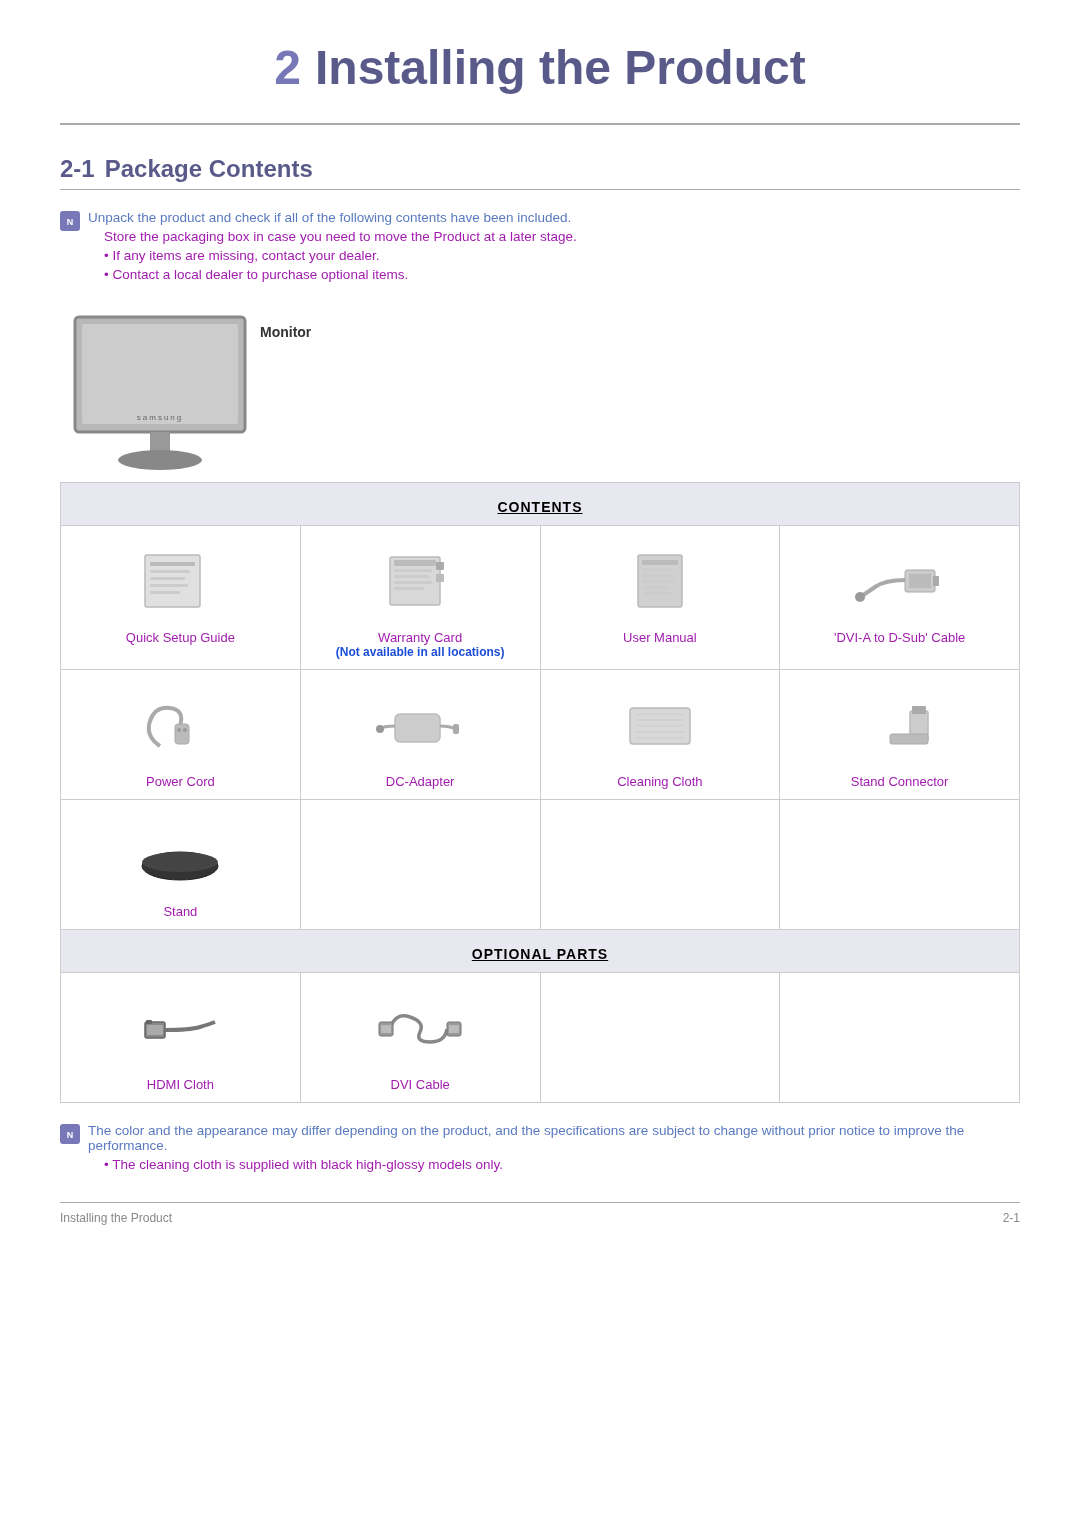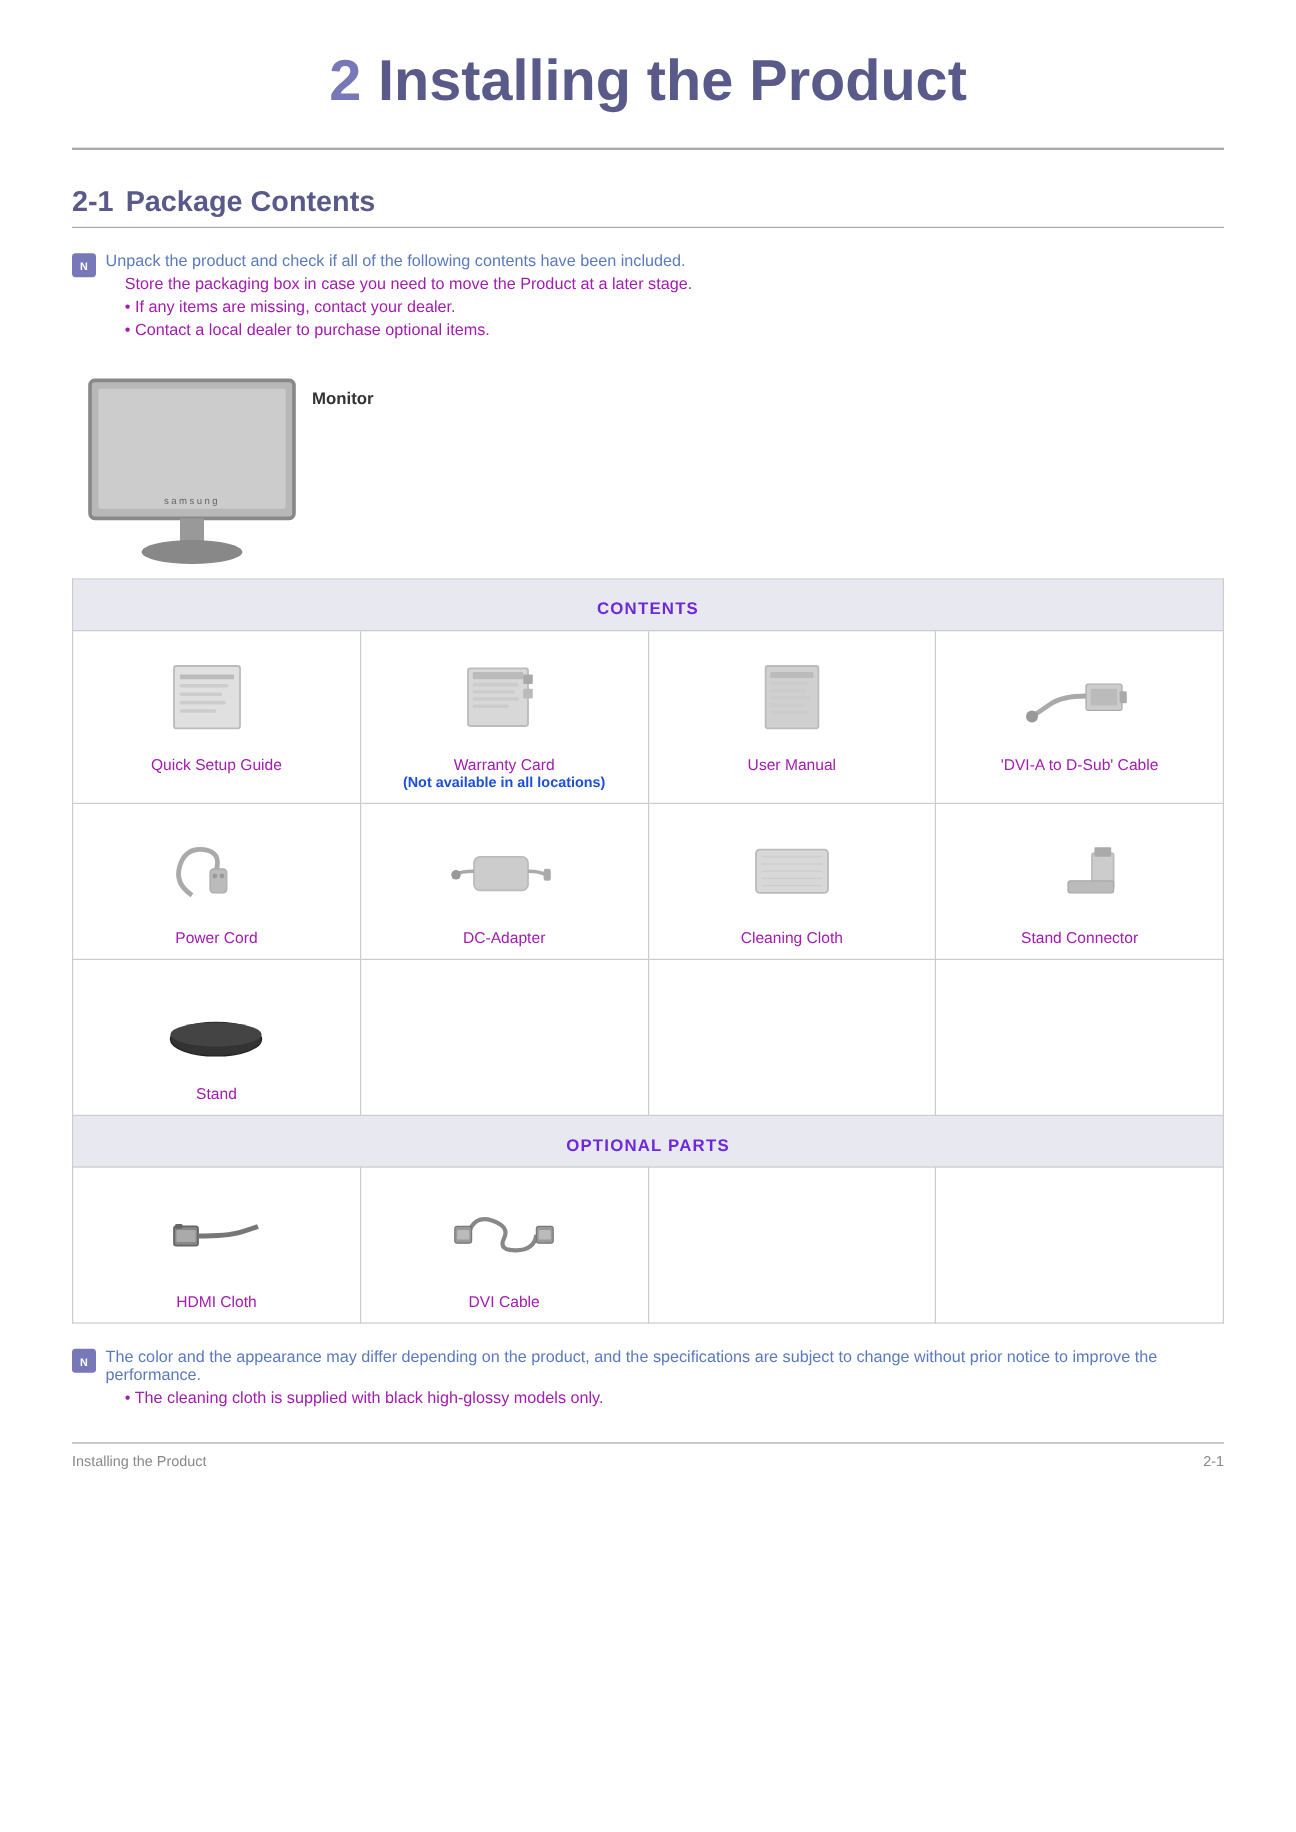--- a/index.html
+++ b/index.html
@@ -88,25 +88,26 @@
     }
     .contents-table {
       width: 100%;
       border-collapse: collapse;
       margin-top: 10px;
     }
     .contents-header {
       background: #e8e8f0;
       text-align: center;
       font-weight: bold;
-      color: #6d28d9;
+      color: #000000;
       font-size: 14px;
       padding: 10px;
       letter-spacing: 1px;
       border: 1px solid #ccc;
+      text-decoration: underline;
     }
     .contents-table td {
       border: 1px solid #ccc;
       padding: 16px 10px 10px 10px;
       text-align: center;
       vertical-align: top;
       width: 25%;
     }
     .item-img-area {
       height: 80px;

